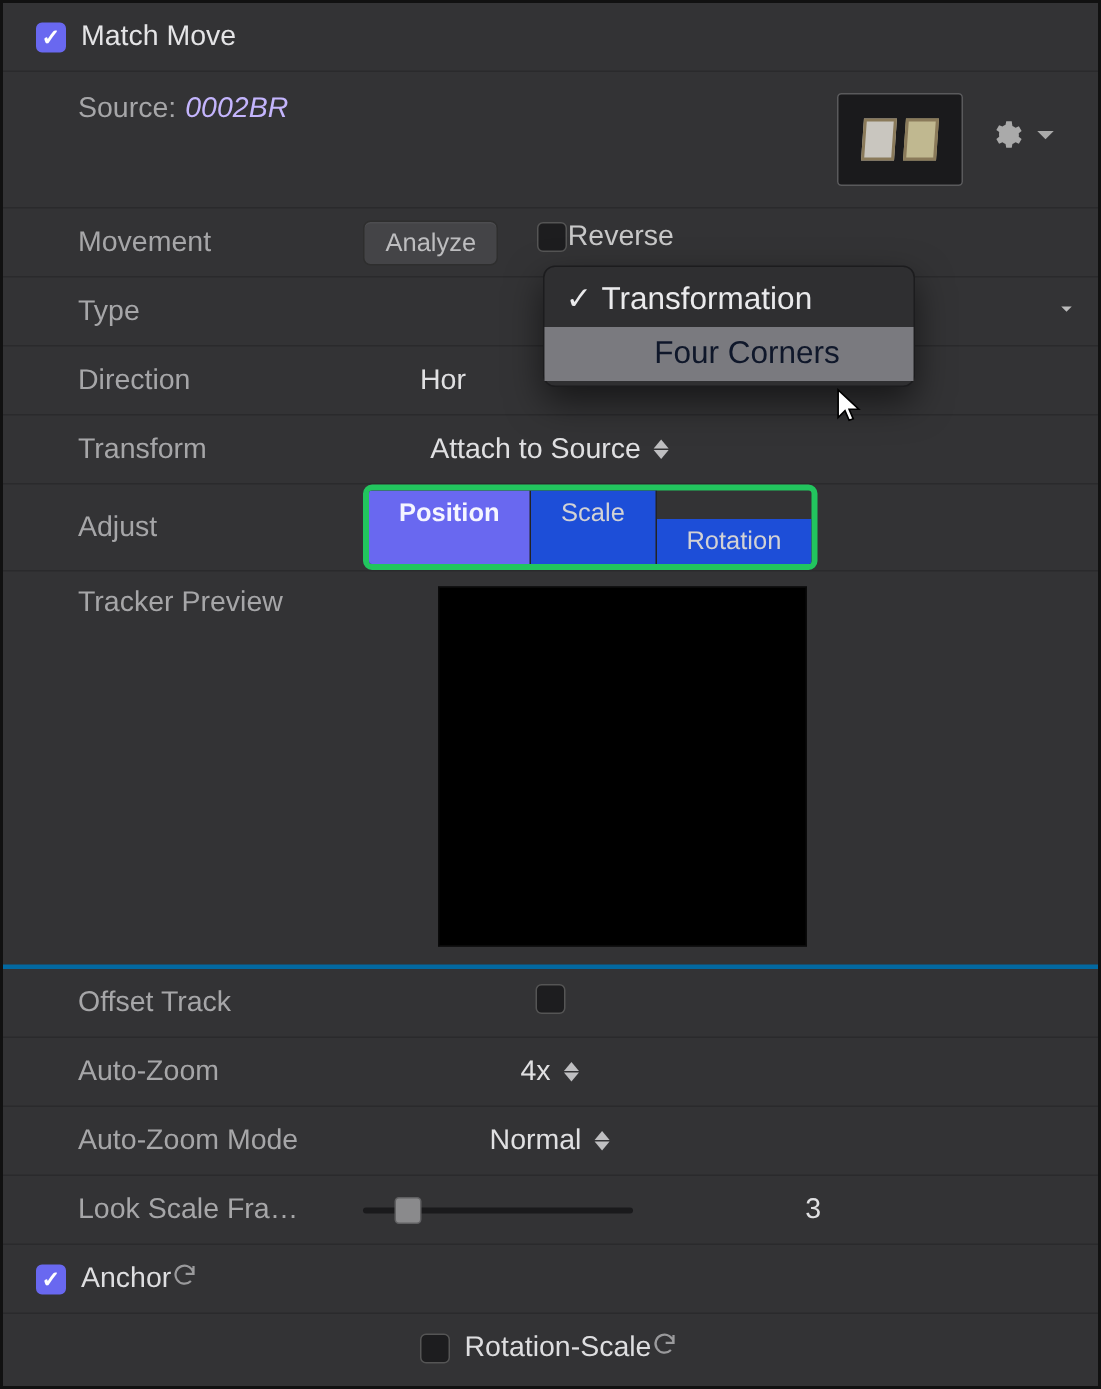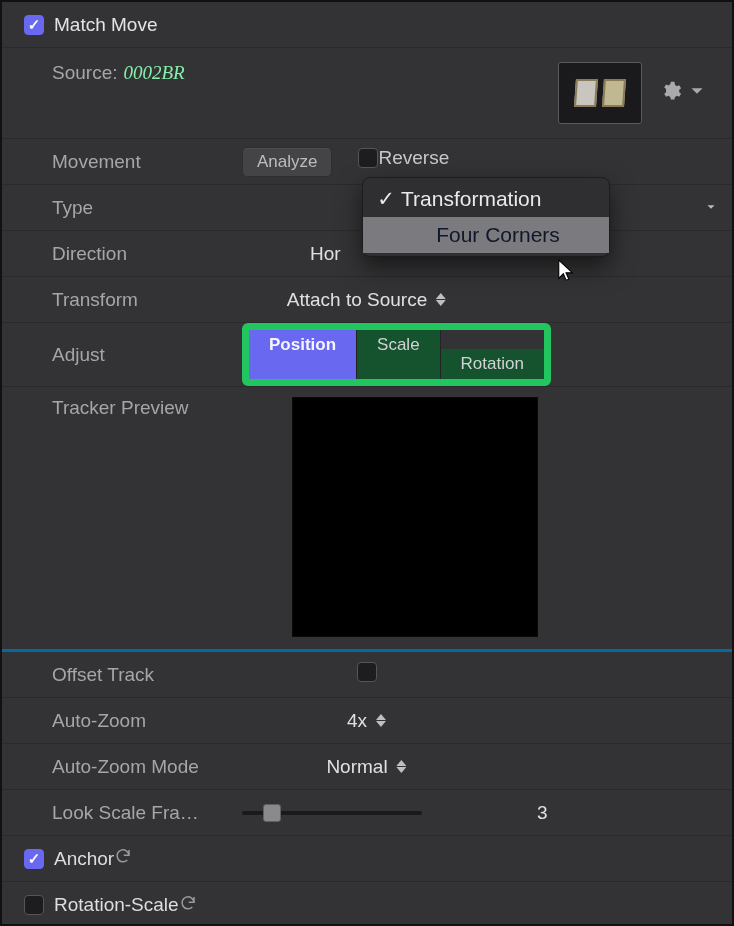--- a/index.html
+++ b/index.html
@@ -68,21 +68,21 @@
   }
 
   
   .source-row {
     display: flex;
     align-items: flex-start;
     padding: 14px 24px 14px 50px;
     border-bottom: 1px solid #2a2a2c;
   }
   .source-label { color: #a6a6a8; margin-right: 6px; }
-  .source-value { font-style: italic; color: #86efac; font-family: Liberation Serif, serif; }
+  .source-value { font-style: italic; color: #c4b5fd; }
   .thumb-wrap {
     margin-left: auto;
     display: flex;
     align-items: center;
     gap: 18px;
   }
   .thumb {
     width: 84px; height: 62px;
     background: #1a1a1c;
     border: 1px solid #5a5a5c;
@@ -175,25 +175,25 @@
     width: 0; height: 0; border-left: 5px solid transparent; border-right: 5px solid transparent;
   }
   .tri-up { border-bottom: 6px solid #bfbfc1; }
   .tri-down { border-top: 6px solid #bfbfc1; }
 
   
   .seg {
     display: flex;
     border-radius: 6px;
     overflow: hidden;
-    border: 7px solid #22c55e;
+    border: 4px solid #22c55e;
   }
   .seg .segbtn {
     padding: 5px 20px;
-    background: #14532d;
+    background: #1d4ed8;
     color: #d2d2d4;
     border-right: 1px solid #232325;
     cursor: pointer;
     font-size: 17px;
   }
   .seg .segbtn:last-child { border-right: none; margin-top: 19px; }
   .seg .segbtn.active {
     background: #6968f0;
     color: #f5f5ff;
     font-weight: 600;
@@ -304,21 +304,21 @@
       </div>
       <div class="opt hover">
         <span class="check"></span>
         <span>Four Corners</span>
       </div>
     </div>
   </div>
 
   <div class="row">
     <span class="label">Direction</span>
-    <span style="color:#e0e0e2; margin-left:68px;">Hor</span>
+    <span style="color:#e0e0e2; margin-left:38px;">Hor</span>
   </div>
 
   <div class="row">
     <span class="label">Transform</span>
     <div class="value-center">
       <span>Attach to Source</span>
       <span class="stepper">
         <span class="tri-up"></span>
           <span class="tri-down"></span>
       </span>
@@ -384,21 +384,21 @@
     <span class="title">Anchor</span>
     <span class="right">
       <span class="reset-icon">
         <svg viewBox="0 0 24 24">
             <path d="M20 11a8 8 0 1 0-2.3 6.4M20 4v7h-7"></path>
           </svg>
       </span>
     </span>
   </div>
 
-  <div class="lcheck-row" style="border-bottom:none;">
+  <div class="lcheck-row" style="border-bottom:none;justify-content:center;">
     <span class="checkbox unchecked"></span>
     <span class="title">Rotation-Scale</span>
     <span class="right">
       <span class="reset-icon">
         <svg viewBox="0 0 24 24">
             <path d="M20 11a8 8 0 1 0-2.3 6.4M20 4v7h-7"></path>
           </svg>
       </span>
     </span>
   </div>

